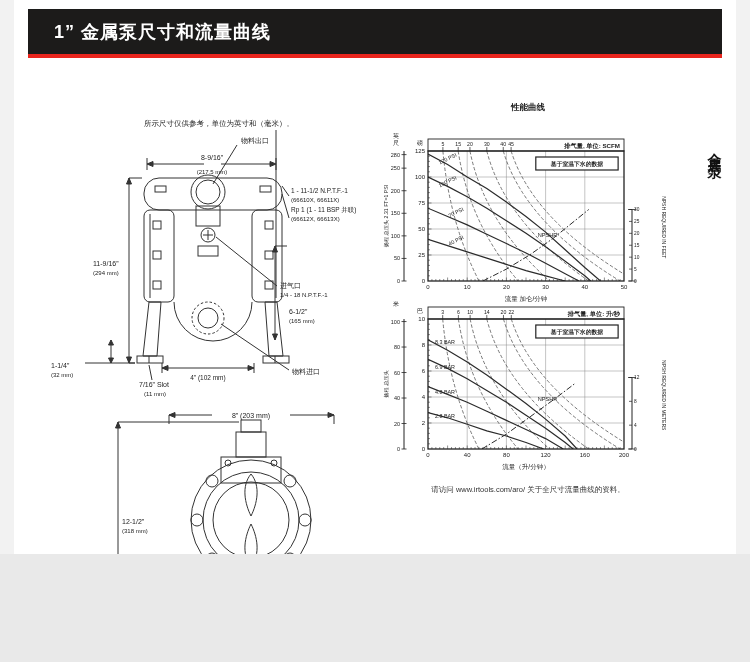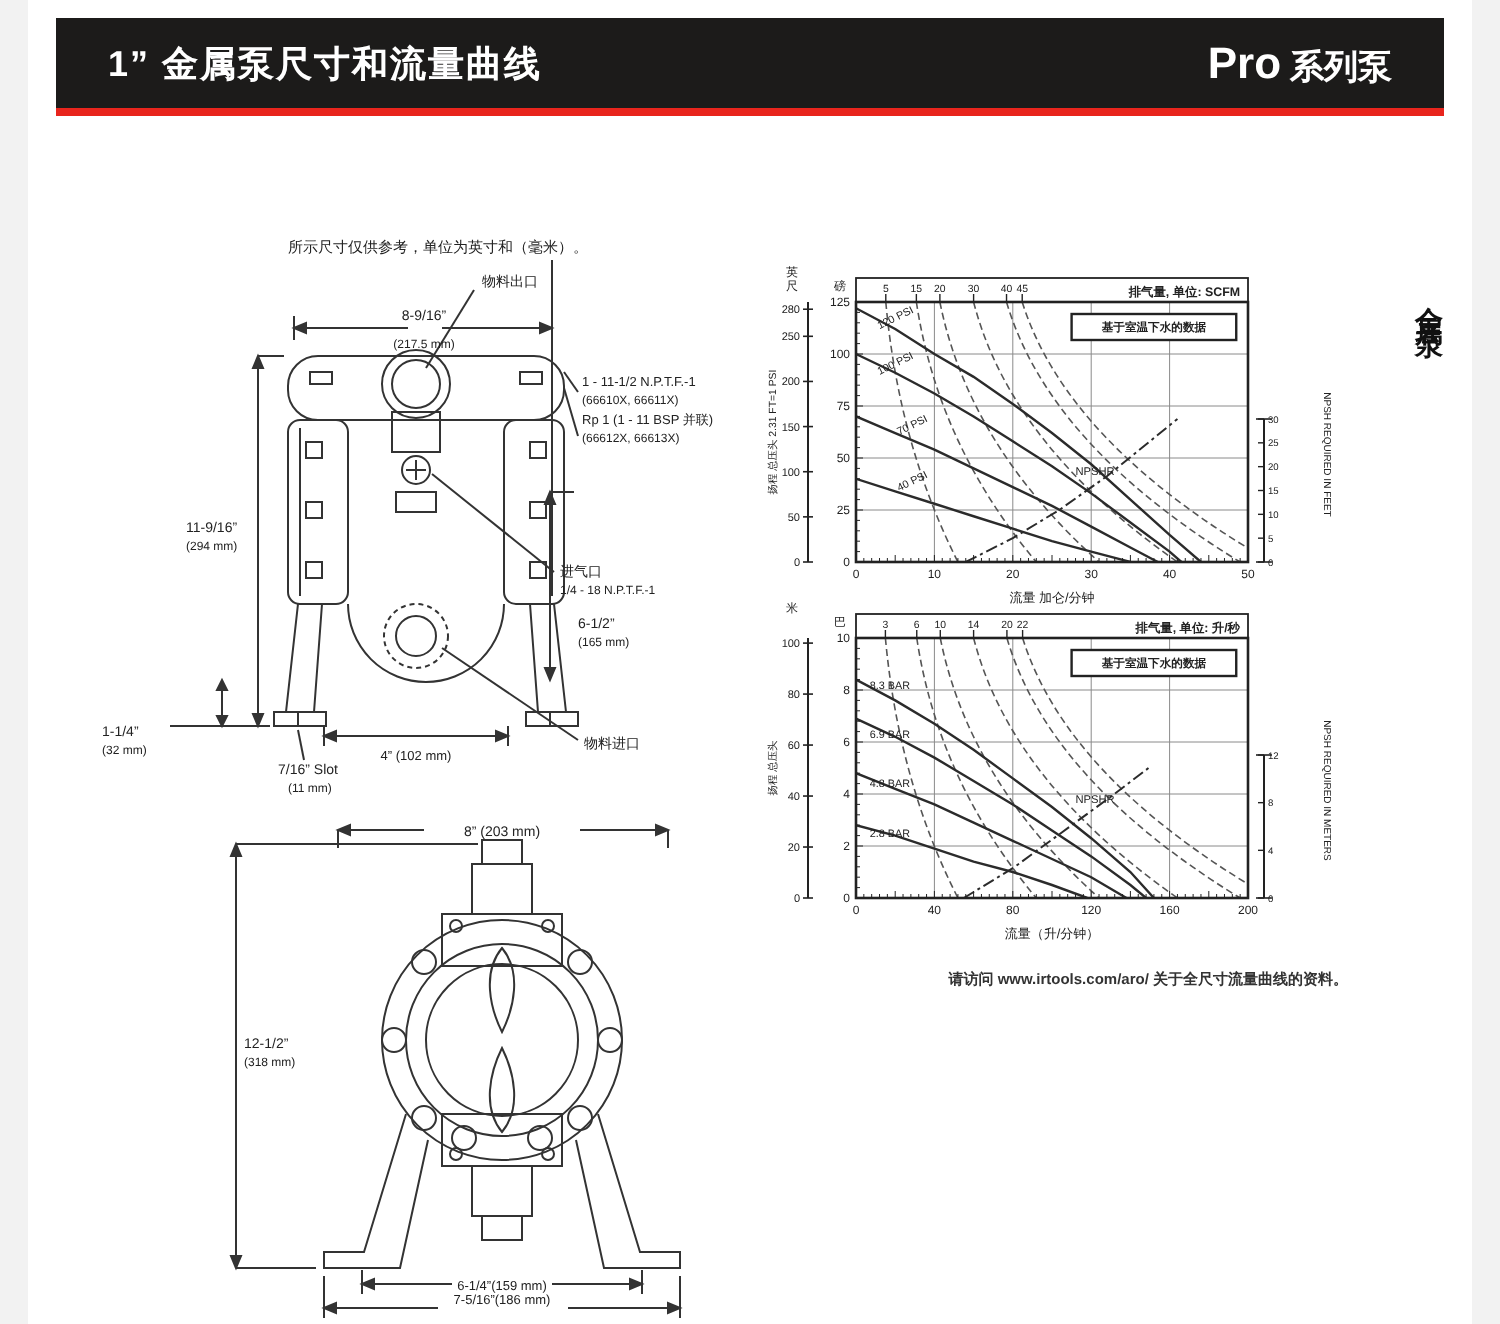--- a/index.html
+++ b/index.html
@@ -1,48 +1,47 @@
 <!DOCTYPE html>
 <html><head>
 <meta charset="utf-8">
 <style>
   html,body{margin:0;padding:0;background:#e9e9e9;}
-  .page{position:relative;width:750px;height:662px;background:#ffffff;
+  .page{position:relative;width:750px;height:554px;background:#ffffff;
         font-family:"Liberation Sans",sans-serif;overflow:hidden;
         border-left:14px solid #f2f2f2;border-right:14px solid #f2f2f2;box-sizing:border-box;}
   .hdr{position:absolute;left:14px;top:9px;width:694px;height:45px;background:#1c1b1a;
        display:flex;align-items:center;justify-content:space-between;padding:0 26px;box-sizing:border-box;}
   .hdr .t{color:#fff;font-size:18px;font-weight:bold;letter-spacing:1px;}
   .hdr .pro{color:#fff;font-weight:bold;}
   .hdr .pro b{font-size:22px;}
   .hdr .pro span{font-size:17px;}
   .rule{position:absolute;left:14px;top:54px;width:694px;height:4px;background:#e8251d;}
   .subtitle{position:absolute;left:42px;top:80px;color:#e8251d;font-weight:bold;font-size:12px;}
   .sidetab{position:absolute;left:692px;top:142px;writing-mode:vertical-rl;
            font-size:14px;font-weight:bold;color:#111;letter-spacing:6px;}
   .chs-hd{position:absolute;left:368px;top:102px;width:292px;text-align:center;
           font-size:8.5px;font-weight:bold;color:#222;}
   .ch1-t{position:absolute;left:368px;top:116px;width:292px;text-align:center;
          font-size:8.5px;color:#222;}
   .chart{position:absolute;width:292px;height:184px;}
   #chart1{left:368px;top:130px;}
   #chart2{left:368px;top:298px;}
-  .foot{position:absolute;left:368px;top:485px;width:292px;text-align:right;
-        font-size:7.5px;color:#333;font-weight:bold;}
+  .foot{position:absolute;left:368px;top:485px;width:292px;text-align:center;
+        font-size:7.5px;color:#333;}
   svg text{font-family:"Liberation Sans",sans-serif;fill:#222;}
   .dwg{position:absolute;}
 </style>
 </head>
 <body>
 
 <div class="page">
 
   <div class="hdr">
     <span class="t">1” 金属泵尺寸和流量曲线</span>
-    <span class="pro"><b>Pro</b> <span>系列泵</span></span>
   </div>
   <div class="rule"></div>
 
   <div class="sidetab">金属泵</div>
 
   <svg class="dwg" style="left:35px;top:118px" width="355" height="288" viewBox="0 0 355 288">
     <g stroke="#333" fill="none" stroke-width="1">
 
       <line x1="98" y1="40" x2="98" y2="52"></line>
         <line x1="227" y1="40" x2="227" y2="52"></line>
@@ -193,20 +192,21 @@
     </g>
     <g font-size="7">
       <text x="147" y="16" text-anchor="middle">8” (203 mm)</text>
       <text x="18" y="122">12-1/2”</text>
       <text x="18" y="131" font-size="6">(318 mm)</text>
       <text x="147" y="243" text-anchor="middle" font-size="6.5">6-1/4”(159 mm)</text>
       <text x="147" y="250" text-anchor="middle" font-size="6.5">7-5/16”(186 mm)</text>
     </g>
   </svg>
 
+  <div class="chs-hd">性能曲线</div>
   <div id="chart1" class="chart"><svg width="292" height="184" viewBox="0 0 292 184">
         <defs>
           <clipPath id="clip0">
             <rect x="46" y="21" width="196" height="130"></rect>
           </clipPath>
         </defs>
         <g stroke="#8a8a8a" stroke-width="0.5">
           <line x1="85.2" y1="21" x2="85.2" y2="151"></line>
           <line x1="124.4" y1="21" x2="124.4" y2="151"></line>
           <line x1="163.6" y1="21" x2="163.6" y2="151"></line>

